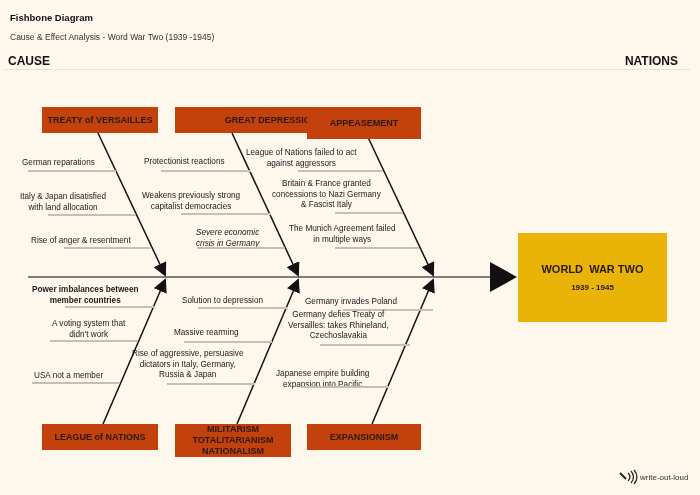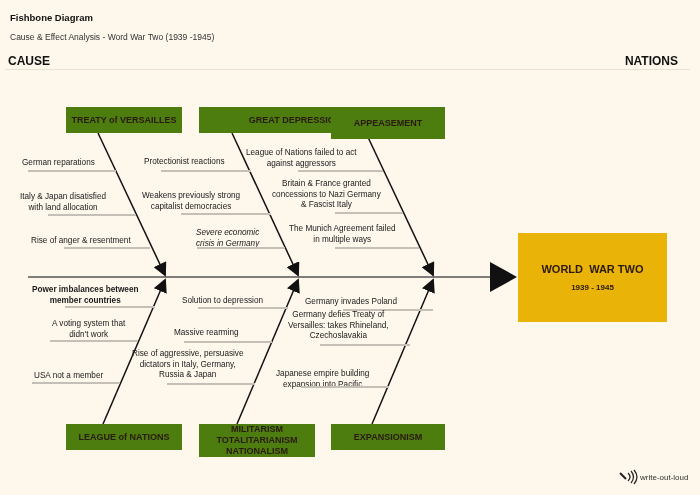--- a/index.html
+++ b/index.html
@@ -4,22 +4,22 @@
 <style>
   html, body { margin:0; padding:0; }
   body { width:700px; height:495px; background:#fdf7ec; position:relative; overflow:hidden;
          font-family:"Liberation Sans", sans-serif; color:#222; }
   .abs { position:absolute; }
   .title { left:10px; top:12px; font-size:9.5px; font-weight:bold; color:#111; }
   .subtitle { left:10px; top:32px; font-size:8.5px; color:#333; }
   .cause-lbl { left:8px; top:54px; font-size:12px; font-weight:bold; color:#111; }
   .effect-lbl { right:22px; top:54px; font-size:12px; font-weight:bold; color:#111; }
   .hdr-line { left:5px; right:10px; top:69px; height:1px; background:#e8e1d4; }
-  .cat { position:absolute; background:#4d7c0f; color:#2a1a10; font-size:9px; font-weight:bold;
-         display:flex; align-items:center; justify-content:center; text-align:center; line-height:11px;margin-left:24px; }
+  .cat { position:absolute; background:#c2410c; color:#2a1a10; font-size:9px; font-weight:bold;
+         display:flex; align-items:center; justify-content:center; text-align:center; line-height:11px; }
   .effect-box { position:absolute; left:518px; top:233px; width:149px; height:89px; background:#eab308;
                 display:flex; flex-direction:column; align-items:center; justify-content:center; color:#2a1a10; }
   .effect-title { font-size:11px; font-weight:bold; }
   .effect-years { font-size:8px; margin-top:8px; font-weight:bold; }
   .cause { position:absolute; font-size:8.2px; text-align:center; line-height:10.5px; color:#1a1a1a; white-space:nowrap; }
   .uline { position:absolute; height:2px; background:#c4c0b8; }
   svg.lines { position:absolute; left:0; top:0; }
   .logo { position:absolute; left:618px; top:469px; display:flex; align-items:center; font-size:8px; color:#333; }
 </style>
 </head>

